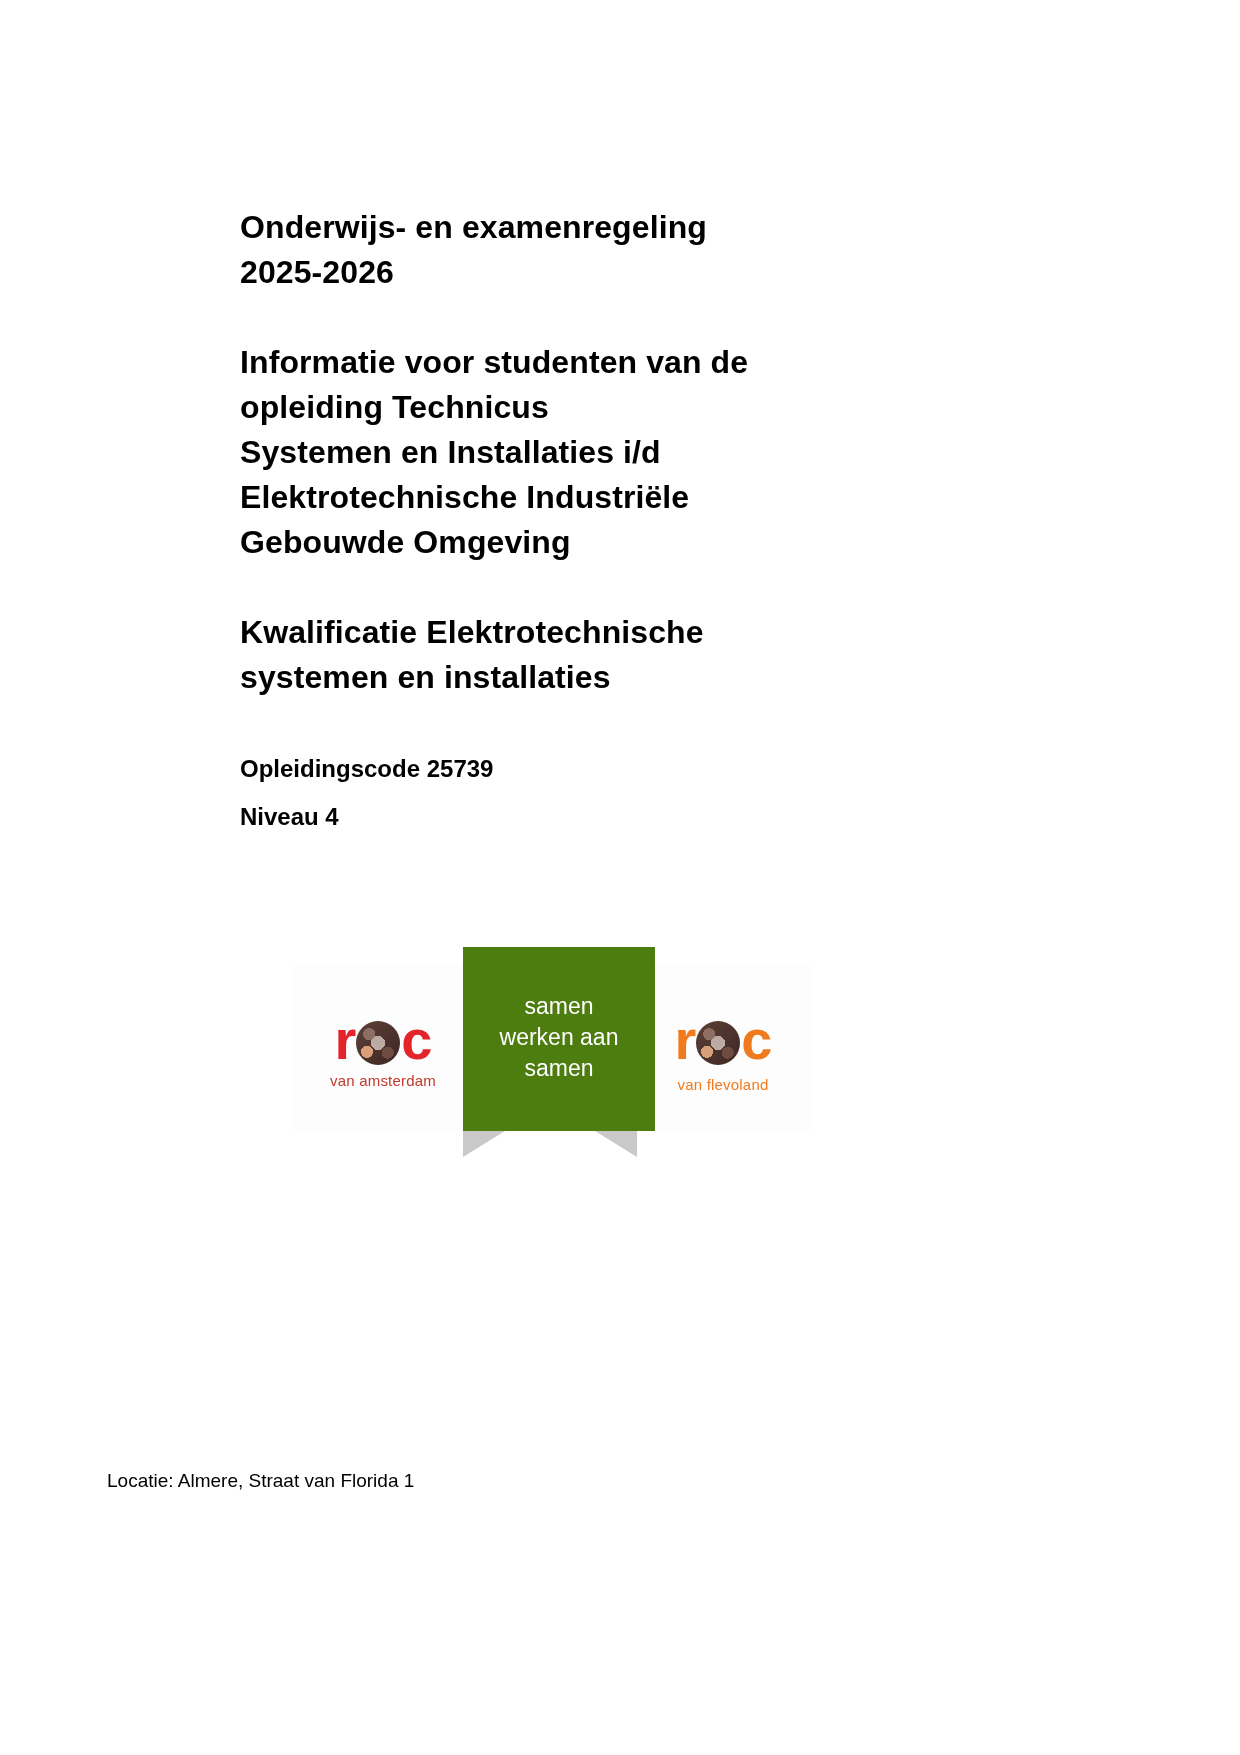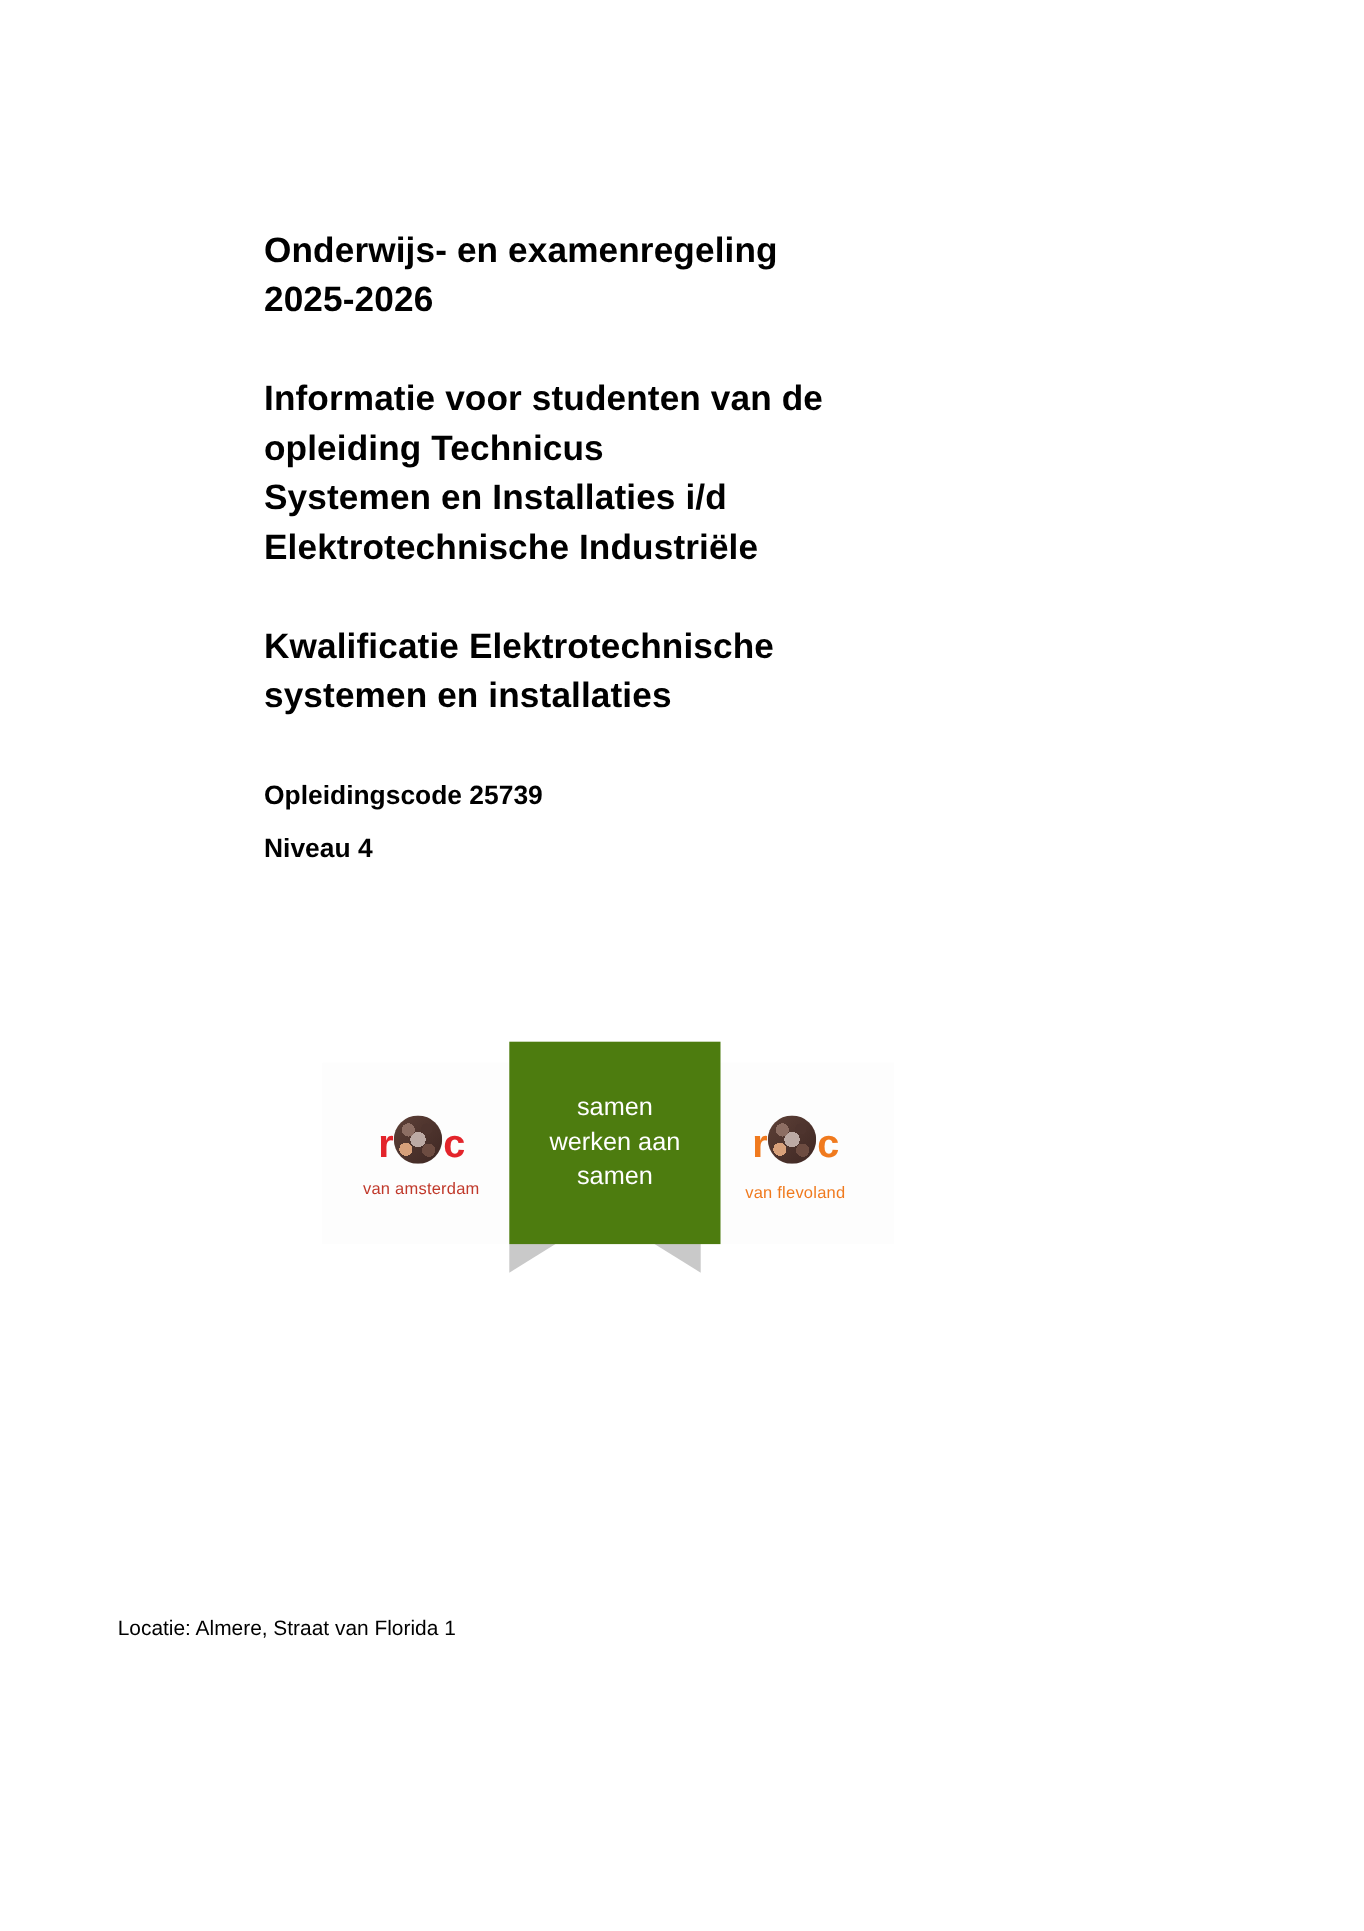--- a/index.html
+++ b/index.html
@@ -75,21 +75,21 @@
 
   .roc-right {
     position: absolute;
     left: 365px;
     top: 48px;
     width: 130px;
     text-align: center;
   }
 
   .roc-mark {
-    font-size: 36px;
+    font-size: 56px;
     font-weight: bold;
     line-height: 52px;
     letter-spacing: -1px;
     position: relative;
     display: inline-block;
     text-align: right;
   }
   .roc-mark .r { color: #e3242b; }
   .roc-mark .c { color: #e3242b; }
   .roc-right .roc-mark .r { color: #f07a1e; }
@@ -172,20 +172,21 @@
   <div class="title-block">
     <div class="title-line">Onderwijs- en examenregeling</div>
     <div class="title-line">2025-2026</div>
 
     <div class="spacer-line"></div>
 
     <div class="title-line">Informatie voor studenten van de</div>
     <div class="title-line">opleiding Technicus</div>
     <div class="title-line">Systemen en Installaties i/d</div>
     <div class="title-line">Elektrotechnische Industriële</div>
+    <div class="title-line">Gebouwde Omgeving</div>
 
     <div class="spacer-line"></div>
 
     <div class="title-line">Kwalificatie Elektrotechnische</div>
     <div class="title-line">systemen en installaties</div>
 
     <div class="spacer-line"></div>
 
     <div class="sub-line">Opleidingscode 25739</div>
     <div class="sub-line">Niveau 4</div>

